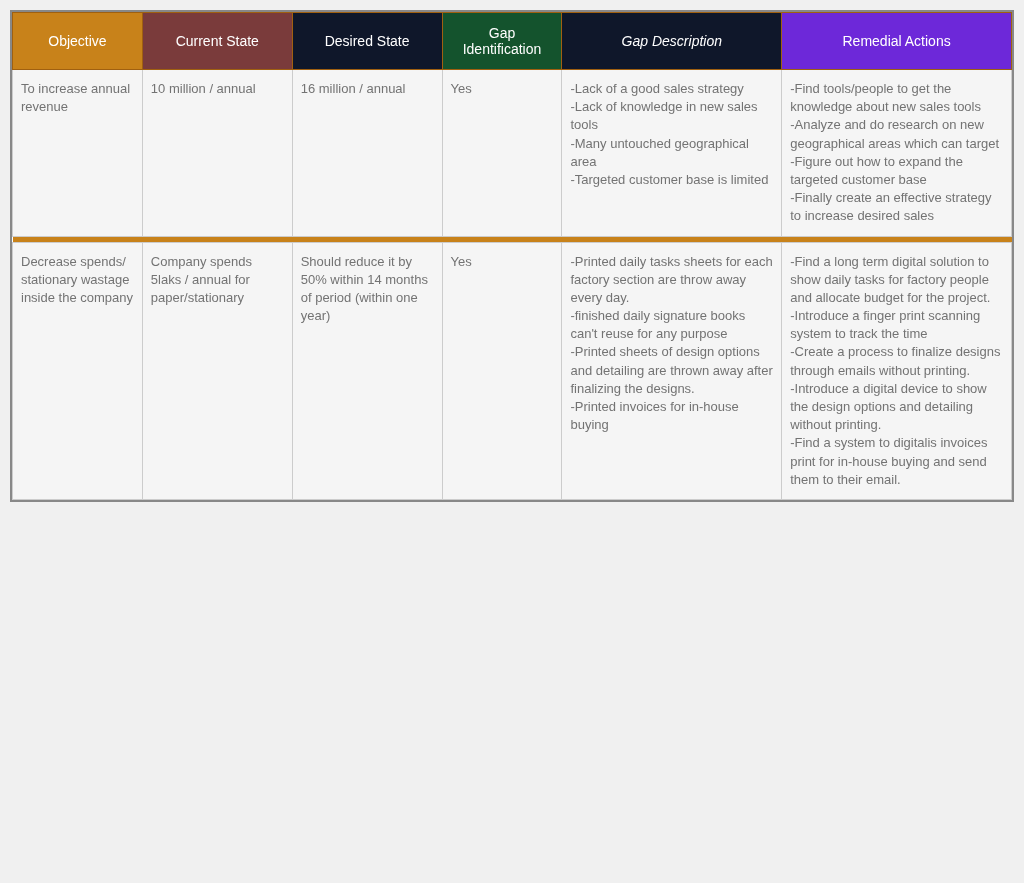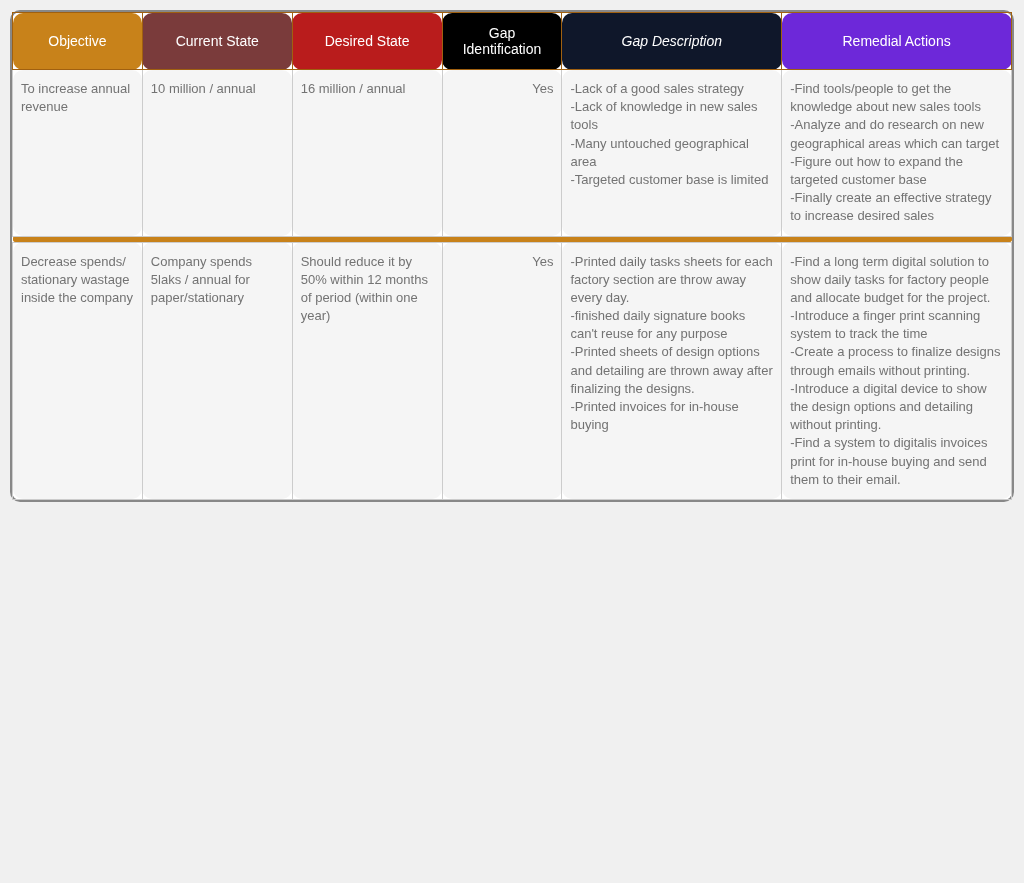--- a/index.html
+++ b/index.html
@@ -1,15 +1,15 @@
 <!DOCTYPE html>
 <html><head>
   <meta charset="utf-8">
   <style>
-    * { box-sizing: border-box; margin: 0; padding: 0; border-radius: 10px; }
+    * { box-sizing: border-box; margin: 0; padding: 0; }
     body {
       background: #f0f0f0;
       font-family: Arial, sans-serif;
       font-size: 13px;
       display: flex;
       justify-content: center;
       align-items: flex-start;
       padding: 10px;
       min-height: 883px;
     }
@@ -26,35 +26,35 @@
       background-color: #c8821a;
       color: #fff;
       padding: 12px 8px;
       text-align: center;
       font-weight: normal;
       font-size: 14px;
       border: 1px solid #a06010;
     }
     thead tr th.col-objective { background-color: #c8821a; width: 13%; }
     thead tr th.col-current   { background-color: #7a3b3b; width: 15%; text-align: center; }
-    thead tr th.col-desired   { background-color: #b91c1c; width: 15%; }
-    thead tr th.col-gap-id    { background-color: #000000; width: 12%; }
+    thead tr th.col-desired   { background-color: #0f172a; width: 15%; }
+    thead tr th.col-gap-id    { background-color: #14532d; width: 12%; }
     thead tr th.col-gap-desc  { background-color: #0f172a; width: 22%; font-style: italic; }
     thead tr th.col-remedial  { background-color: #6d28d9; width: 23%; }
 
     tbody tr td {
       padding: 10px 8px;
       vertical-align: top;
       border: 1px solid #ccc;
       color: #737373;
       line-height: 1.4;
       background: #f5f5f5;
     }
     tbody tr td.col-gap-id {
-      text-align: right;
+      text-align: left;
       margin-left: 16px;
     }
     .row-divider {
       height: 6px;
       background-color: #c8821a;
     }
     .row-divider td {
       background-color: #c8821a !important;
       border: none !important;
       padding: 0 !important;
@@ -84,20 +84,20 @@
           <td class="col-gap-id">Yes</td>
           <td class="col-gap-desc">-Lack of a good sales strategy<br>-Lack of knowledge in new sales tools<br>-Many untouched geographical area<br>-Targeted customer base is limited</td>
           <td class="col-remedial">-Find tools/people to get the knowledge about new sales tools<br>-Analyze and do research on new geographical areas which can target<br>-Figure out how to expand the targeted customer base<br>-Finally create an effective strategy to increase desired sales</td>
         </tr>
         <tr class="row-divider">
           <td colspan="6"></td>
         </tr>
         <tr>
           <td class="col-objective">Decrease spends/ stationary wastage inside the company</td>
           <td class="col-current">Company spends 5laks / annual for paper/stationary</td>
-          <td class="col-desired">Should reduce it by 50% within 12 months of period (within one year)</td>
+          <td class="col-desired">Should reduce it by 50% within 14 months of period (within one year)</td>
           <td class="col-gap-id">Yes</td>
           <td class="col-gap-desc">-Printed daily tasks sheets for each factory section are throw away every day.<br>-finished daily signature books can't reuse for any purpose<br>-Printed sheets of design options and detailing are thrown away after finalizing the designs.<br>-Printed invoices for in-house buying</td>
           <td class="col-remedial">-Find a long term digital solution to show daily tasks for factory people and allocate budget for the project.<br>-Introduce a finger print scanning system to track the time<br>-Create a process to finalize designs through emails without printing.<br>-Introduce a digital device to show the design options and detailing without printing.<br>-Find a system to digitalis invoices print for in-house buying and send them to their email.</td>
         </tr>
       </tbody>
   </table>
 </div>
 
 </body></html>

